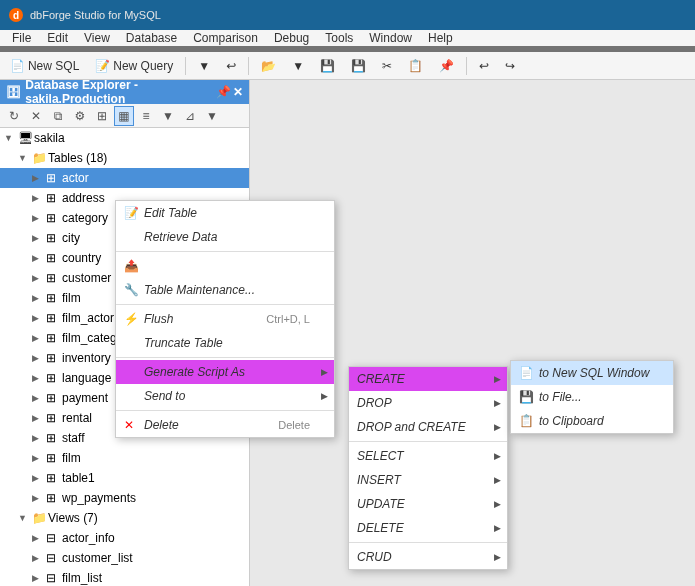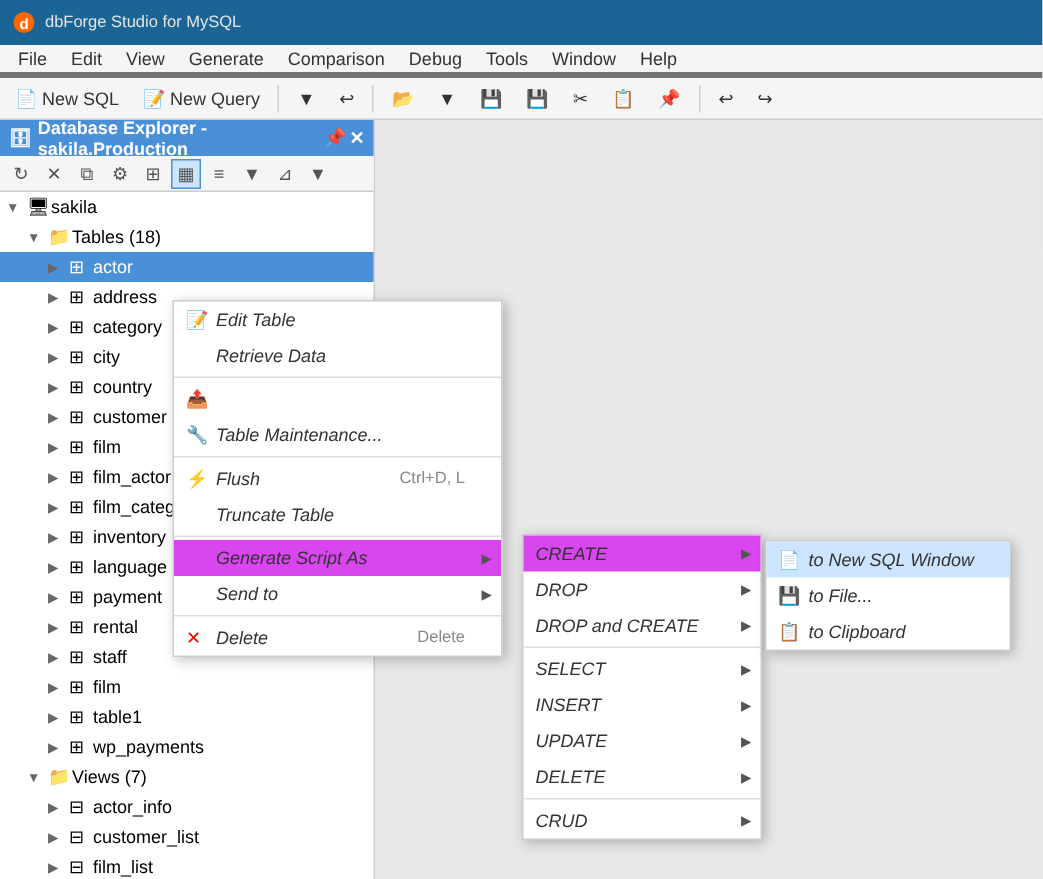--- a/index.html
+++ b/index.html
@@ -28,21 +28,21 @@
       height: 16px;
     }
     .title-bar-text {
       font-size: 11px;
       color: #e5e5e5;
     }
 
     
     .menu-bar {
       background: #f5f5f5;
-      border-bottom: 4px solid #737373;
+      border-bottom: 6px solid #737373;
       height: 22px;
       display: flex;
       align-items: center;
       padding: 0 4px;
     }
     .menu-item {
       padding: 2px 8px;
       cursor: pointer;
       font-size: 12px;
       color: #333;
@@ -224,21 +224,21 @@
     }
 
     
     .submenu-level1 {
       position: absolute;
       background: white;
       border: 1px solid #ccc;
       box-shadow: 2px 2px 8px rgba(0,0,0,0.25);
       min-width: 160px;
       z-index: 101;
-      top: 356px;
+      top: 366px;
       left: 348px;
     }
 
     
     .submenu-level2 {
       position: absolute;
       background: white;
       border: 1px solid #ccc;
       box-shadow: 2px 2px 8px rgba(0,0,0,0.25);
       min-width: 160px;
@@ -263,21 +263,21 @@
     <circle cx="8" cy="8" r="7" fill="#ff6600"></circle>
     <text x="8" y="12" text-anchor="middle" font-size="10" fill="white" font-weight="bold">d</text>
   </svg>
   <span class="title-bar-text">dbForge Studio for MySQL</span>
 </div>
 
 <div class="menu-bar">
   <span class="menu-item">File</span>
   <span class="menu-item">Edit</span>
   <span class="menu-item">View</span>
-  <span class="menu-item">Generate</span>
+  <span class="menu-item">Database</span>
   <span class="menu-item">Comparison</span>
   <span class="menu-item">Debug</span>
   <span class="menu-item">Tools</span>
   <span class="menu-item">Window</span>
   <span class="menu-item">Help</span>
 </div>
 
 <div class="toolbar">
   <button class="toolbar-btn">
     <span>📄</span>

